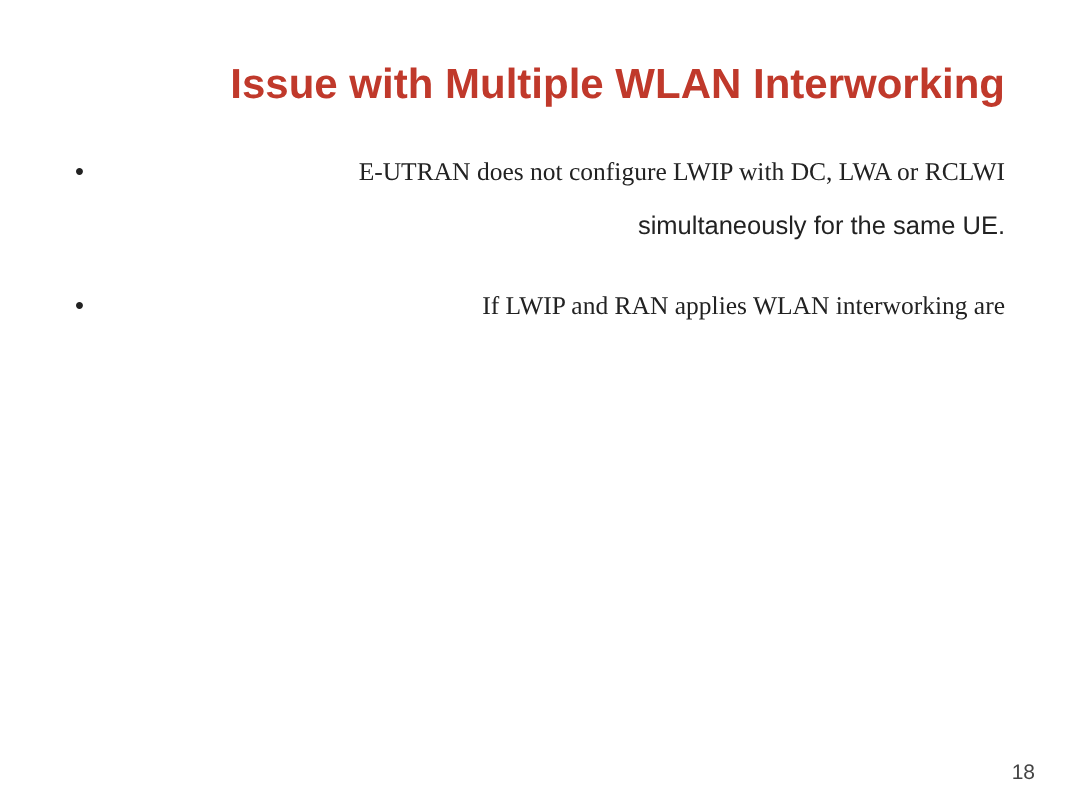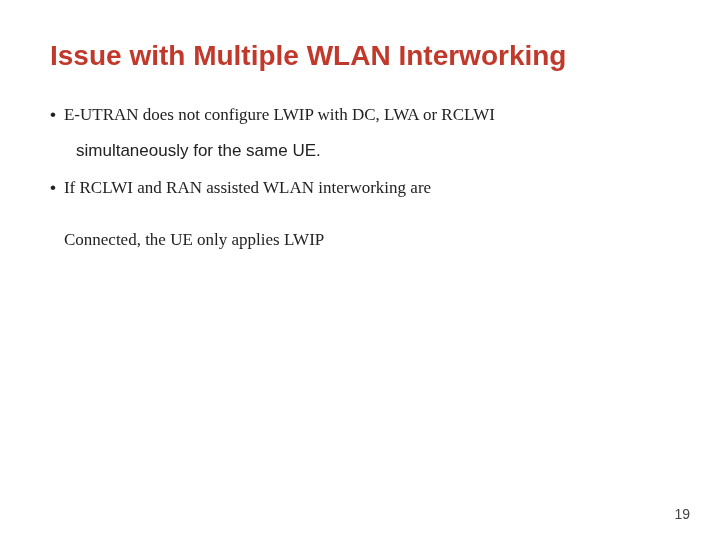--- a/index.html
+++ b/index.html
@@ -16,20 +16,21 @@
       overflow: hidden;
       position: relative;
     }
 
     .slide {
       width: 720px;
       height: 540px;
       background: #ffffff;
       padding: 30px 50px 30px 50px;
       position: relative;
+      text-align: right;
     }
 
     .title {
       color: #c0392b;
       font-size: 28px;
       font-weight: bold;
       margin-bottom: 30px;
       margin-top: 10px;
     }
 
@@ -52,21 +53,21 @@
       line-height: 1.55;
     }
 
     .bullet-text {
       flex: 1;
       font-family: Liberation Serif, serif;
     }
 
     .indented {
       margin-left: 26px;
-      margin-bottom: 10px;
+      margin-bottom: 26px;
     }
 
     .page-number {
       position: absolute;
       bottom: 18px;
       right: 30px;
       font-size: 14px;
       color: #444444;
     }
   </style>
@@ -86,23 +87,22 @@
       </span>
     </div>
 
     <div class="indented">
       <span>simultaneously for the same UE.</span>
     </div>
 
     <div class="bullet-item">
       <span class="bullet">•</span>
       <span class="bullet-text">
-        <span>If   RCLWI   and   RAN   assisted   WLAN   interworking   are</span><br>
+        <span>If   LWIP   and   RAN   applies   WLAN   interworking   are</span><br>
         <br>
-        <span>Connected, the UE only applies LWIP</span>
       </span>
     </div>
 
   </div>
 
-  <div class="page-number">19</div>
+  <div class="page-number">18</div>
 
 </div>
 
 </body></html>

